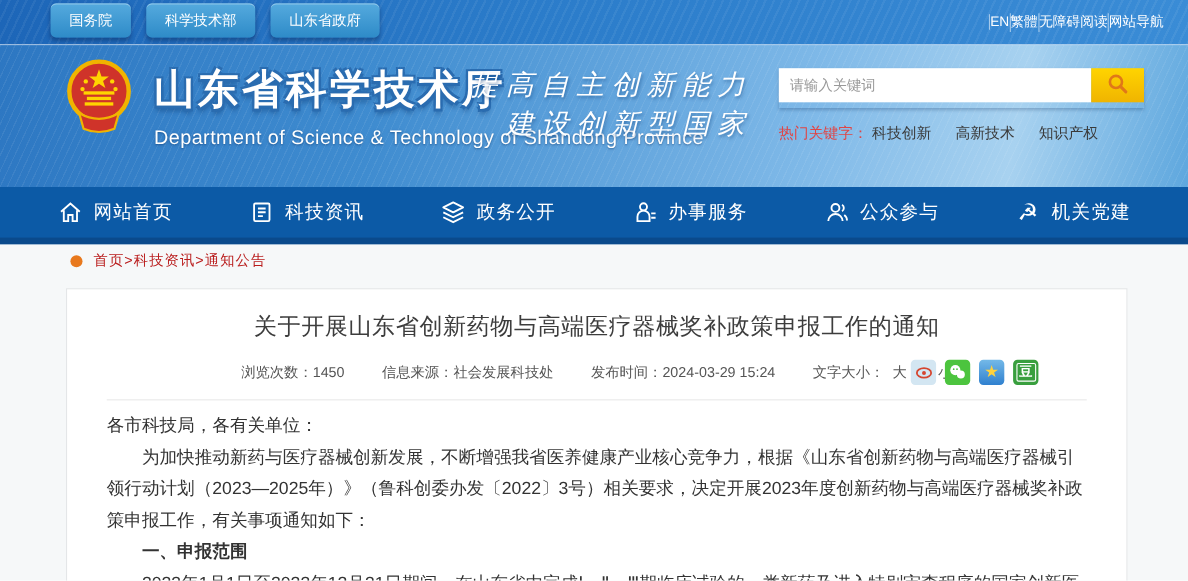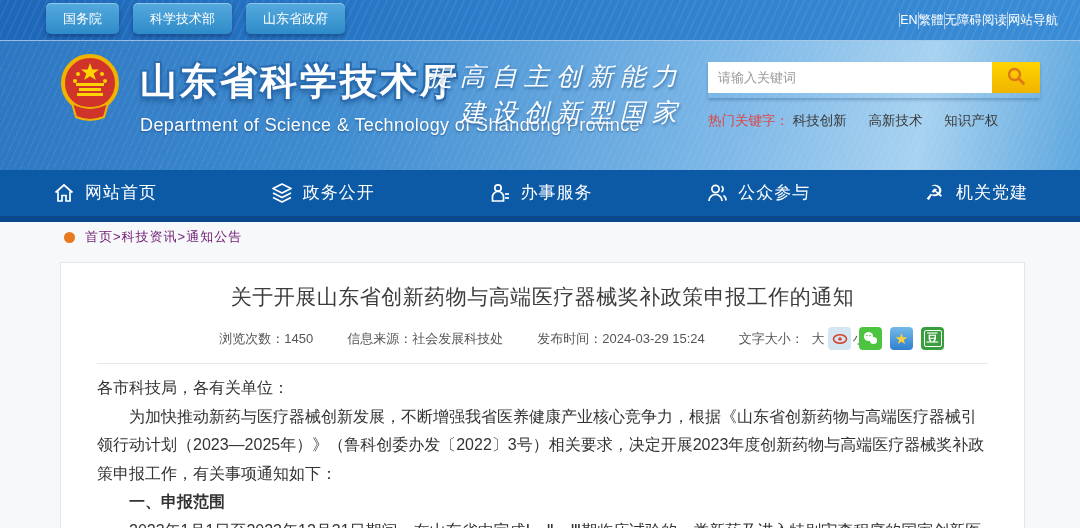--- a/index.html
+++ b/index.html
@@ -69,21 +69,21 @@
     display:flex; justify-content:space-between; align-items:center; padding:0 52px;
   }
   .nav-item { display:flex; align-items:flex-start; gap:9px; color:#fff; font-size:17px; letter-spacing:1px; text-decoration:none; cursor:pointer; }
   .nav-icon { width:24px; height:24px; display:inline-flex; align-items:center; justify-content:center; }
   .nav-icon svg { width:24px; height:24px; }
   .party-glyph { font-size:21px; line-height:24px; color:#fff; font-family:"DejaVu Sans",sans-serif; }
 
   
   .breadcrumb-row { position:absolute; left:64px; top:228px; display:flex; align-items:center; gap:10px; }
   .crumb-dot { width:11px; height:11px; border-radius:50%; background:#e8791e; }
-  .crumb-text { font-size:13px; color:#701a75; letter-spacing:1px; }
+  .crumb-text { font-size:13px; color:#b91c1c; letter-spacing:1px; }
 
   
   .panel {
     position:absolute; left:60px; top:262px; width:965px; height:300px;
     background:#fff; border:1px solid #e4e6e8;
   }
   .article-title { margin-top:20px; text-align:center; font-size:21px; font-weight:500; color:#3d3d3d; letter-spacing:.5px; }
   .meta-row { position:relative; margin-top:16px; height:24px; }
   .meta-items { display:flex; justify-content:center; gap:34px; font-size:13px; color:#555; line-height:24px; }
   .meta-label { color:#555; }
@@ -169,20 +169,31 @@
       <span class="nav-icon">
         <svg viewBox="0 0 24 24" fill="none" stroke="#fff" stroke-width="1.7">
             <path d="M3.5 11.5 L12 4 L20.5 11.5"></path>
             <path d="M6 10.2 V20 H10 V14.5 H14 V20 H18 V10.2"></path>
           </svg>
       </span>
       <span>网站首页</span>
     </a>
     <a class="nav-item">
       <span class="nav-icon">
+        <svg viewBox="0 0 24 24" fill="none" stroke="#fff" stroke-width="1.7">
+            <rect x="5" y="4" width="14" height="16" rx="1.2"></rect>
+            <line x1="8.5" y1="8.5" x2="15.5" y2="8.5"></line>
+            <line x1="8.5" y1="12" x2="15.5" y2="12"></line>
+            <line x1="8.5" y1="15.5" x2="13" y2="15.5"></line>
+          </svg>
+      </span>
+      <span>科技资讯</span>
+    </a>
+    <a class="nav-item">
+      <span class="nav-icon">
         <svg viewBox="0 0 24 24" fill="none" stroke="#fff" stroke-width="1.7" stroke-linejoin="round">
             <path d="M12 3 L21 7.5 L12 12 L3 7.5 Z"></path>
             <path d="M3 12 L12 16.5 L21 12"></path>
             <path d="M3 16.5 L12 21 L21 16.5"></path>
           </svg>
       </span>
       <span>政务公开</span>
     </a>
     <a class="nav-item">
       <span class="nav-icon">

